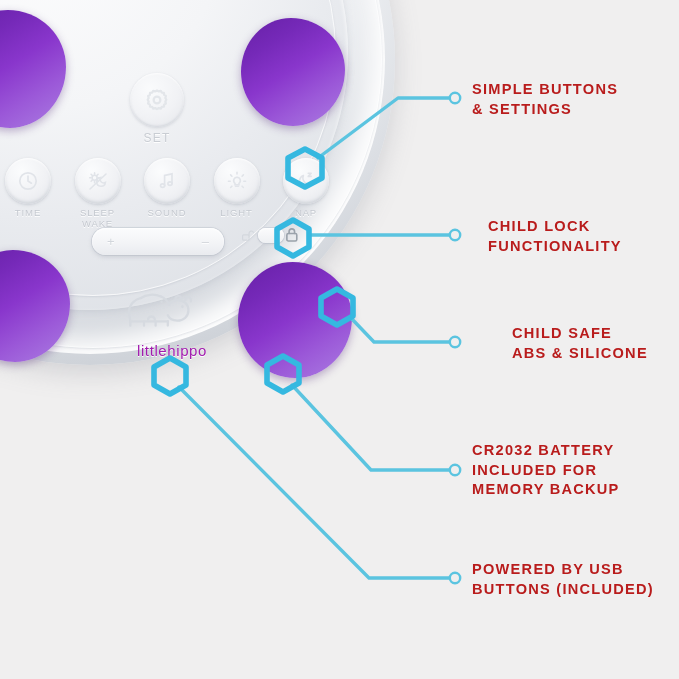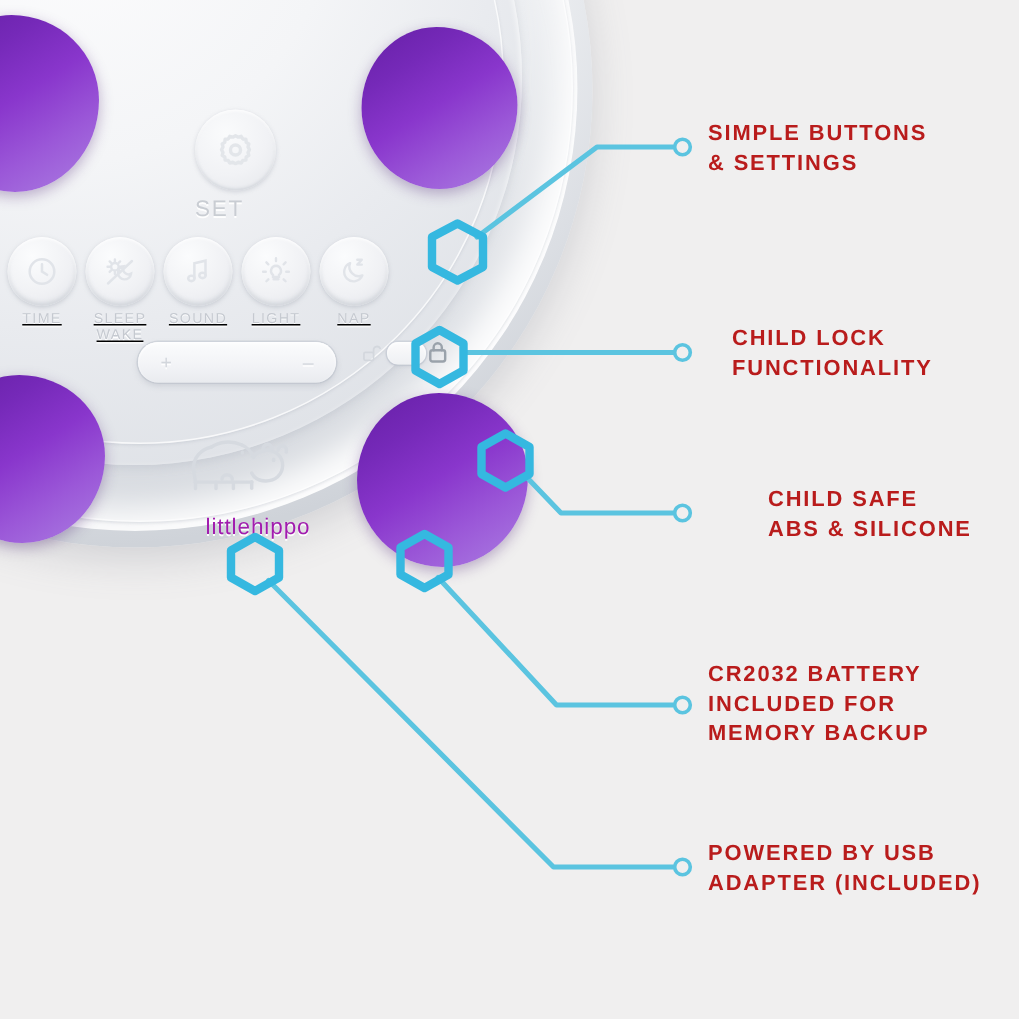--- a/index.html
+++ b/index.html
@@ -99,35 +99,34 @@
     box-shadow:
       inset 0 1px 2px rgba(255,255,255,0.95),
       inset 0 -1px 2px rgba(180,186,196,0.5),
       0 1px 3px rgba(170,176,186,0.45);
     display: flex; align-items: center; justify-content: center;
   }
   .set-label {
     position: absolute;
     left: 130px; top: 131px;
     width: 54px;
-    text-align: left;
-    font-size: 15px;
+    text-align: center;
+    font-size: 12px;
     letter-spacing: 1.2px;
     color: #c9cdd3;
     text-shadow: 0 1px 0 rgba(255,255,255,0.9);
   }
 
   
   .btn-row {
     position: absolute;
     left: 2px; top: 158px;
     width: 330px;
     display: flex;
-    justify-content: flex-start;
-    text-decoration: underline;
+    justify-content: space-between;
   }
   .btn-cell { width: 52px; text-align: center; }
   .btn-circle {
     width: 46px; height: 46px; margin: 0 auto;
     border-radius: 50%;
     background: radial-gradient(circle at 36% 28%, #fbfcfd 0%, #f0f1f4 58%, #e2e4e9 100%);
     box-shadow:
       inset 0 1px 2px rgba(255,255,255,0.95),
       inset 0 -2px 3px rgba(178,184,194,0.45),
       0 1px 3px rgba(168,174,184,0.5);
@@ -366,15 +365,15 @@
   <div class="callout" style="left:472px; top:80px;">SIMPLE BUTTONS
 &amp; SETTINGS</div>
   <div class="callout" style="left:488px; top:217px;">CHILD LOCK
 FUNCTIONALITY</div>
   <div class="callout" style="left:472px; top:324px;margin-left:40px;">CHILD SAFE
 ABS &amp; SILICONE</div>
   <div class="callout" style="left:472px; top:441px;">CR2032 BATTERY
 INCLUDED FOR
 MEMORY BACKUP</div>
   <div class="callout" style="left:472px; top:560px;">POWERED BY USB
-ADAPTER (INCLUDED)</div>
+BUTTONS (INCLUDED)</div>
 
 </div>
 
 </body></html>

